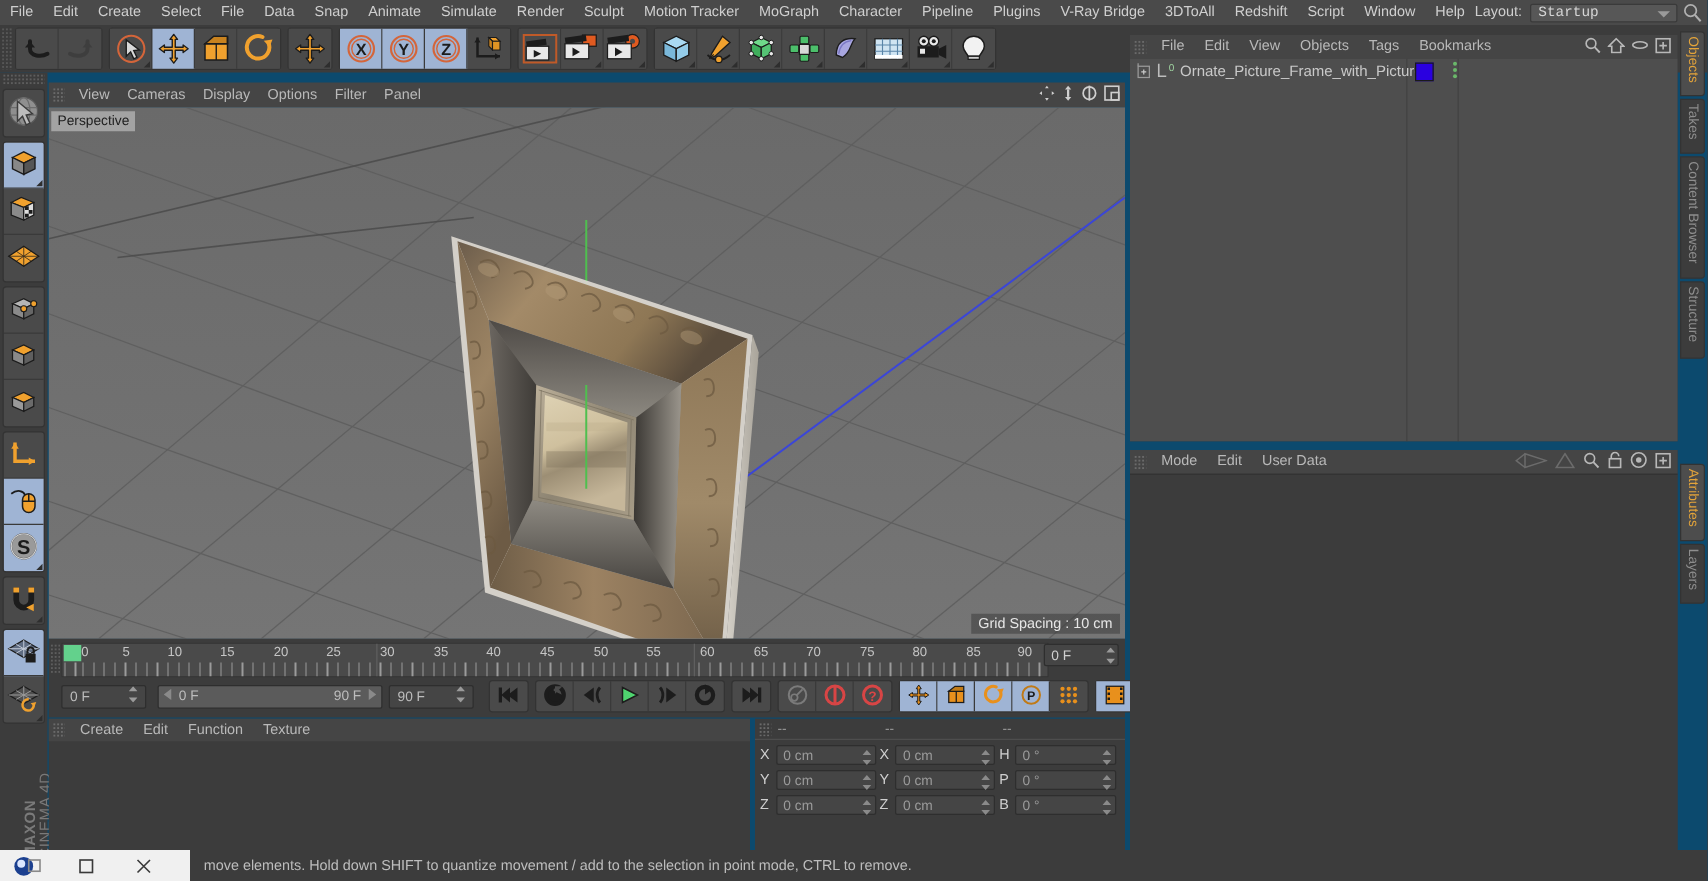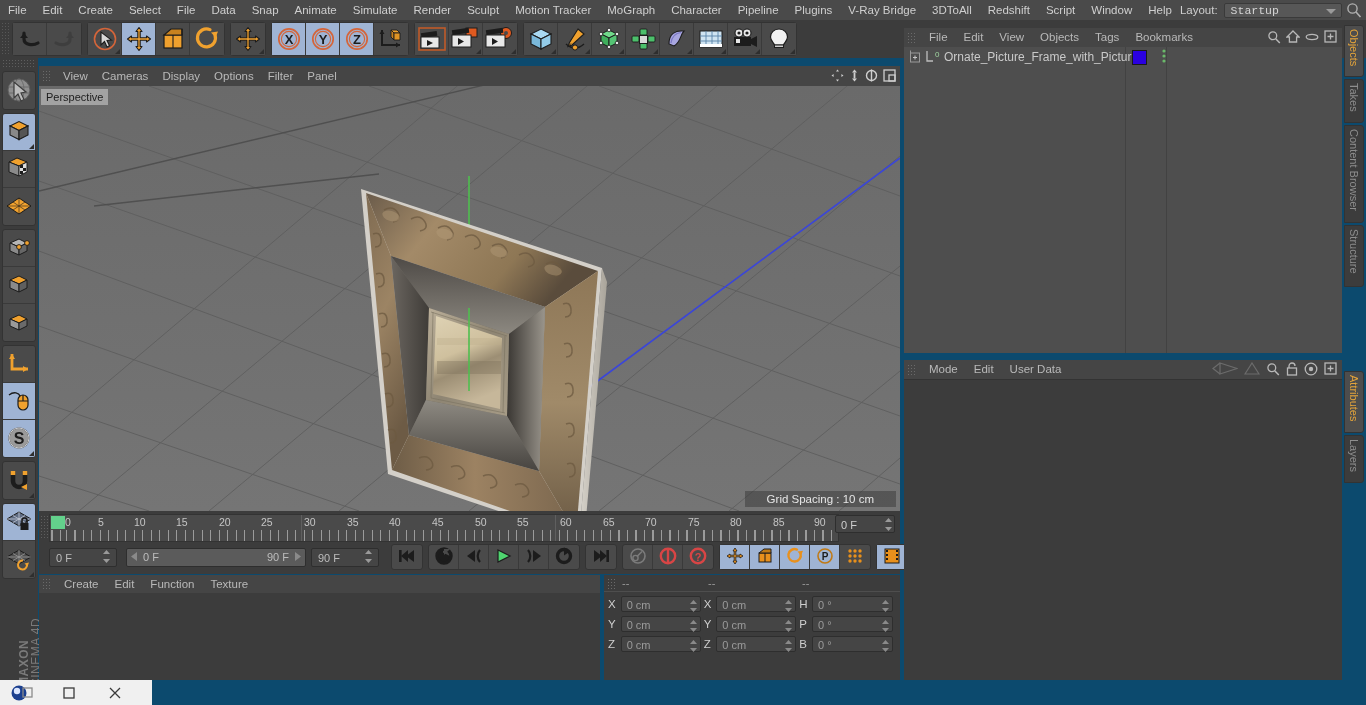--- a/index.html
+++ b/index.html
@@ -111,21 +111,21 @@
 
   .viewport {
     position: absolute; left: 0; top: 20px; width: 861px; height: 425px;
     background: #6e6e6e; overflow: hidden;
   }
   .vp-label {
     position: absolute; left: 2px; top: 3px; padding: 2px 5px;
     background: rgba(210,210,210,.55); color: #1d1d1d; font-size: 11px; z-index: 5;
   }
   .grid-spacing {
-    position: absolute; right: 4px; bottom: 4px; padding: 2px 22px;
+    position: absolute; right: 4px; bottom: 4px; padding: 2px 6px;
     background: rgba(60,60,60,.55); color: #e6e6e6; font-size: 11.5px; z-index: 5;
   }
 
   
   .tl-wrap { position: absolute; left: 39px; top: 511px; width: 861px; height: 63px; background: #3c3c3c; }
   .tl-ruler { position: absolute; left: 10px; top: 3px; width: 790px; height: 28px; background: #4a4a4a; border: 1px solid #333; }
   .tl-grip { position: absolute; left: 1px; top: 4px; width: 8px; height: 24px;
     background-image: radial-gradient(#5e5e5e 1px, transparent 1px); background-size: 3px 3px; }
   .tl-tick { position: absolute; top: 1px; font-size: 10.5px; color: #c5c5c5; }
   .tl-green { position: absolute; left: 1px; top: 1px; width: 14px; height: 13px; background: #63d18c; }
@@ -1412,20 +1412,24 @@
     </div>
     <div style="height:82px;"></div>
     <div class="etab active" style="height:62px;">
       <span style="left:15px; top:3px;">Attributes</span>
     </div>
     <div class="etab" style="height:48px;">
       <span style="left:15px; top:3px;">Layers</span>
     </div>
   </div>
 
+  <div class="statusbar">
+    <div class="statusgrip"></div>
+    <div class="status-text" style="margin-left:150px;">move elements. Hold down SHIFT to quantize movement / add to the selection in point mode, CTRL to remove.</div>
+  </div>
 
   <div class="taskbar-overlay">
     <div class="tb-btn">
       <svg width="26" height="18" viewBox="0 0 26 18">
         <circle cx="9" cy="9" r="7.5" fill="#1b3f8f"></circle>
         <circle cx="7" cy="7" r="3.2" fill="#dbe6ff"></circle>
         <rect x="13" y="4" width="9" height="9" fill="none" stroke="#8a8a8a" stroke-width="1.3"></rect>
       </svg>
     </div>
     <div class="tb-btn">

